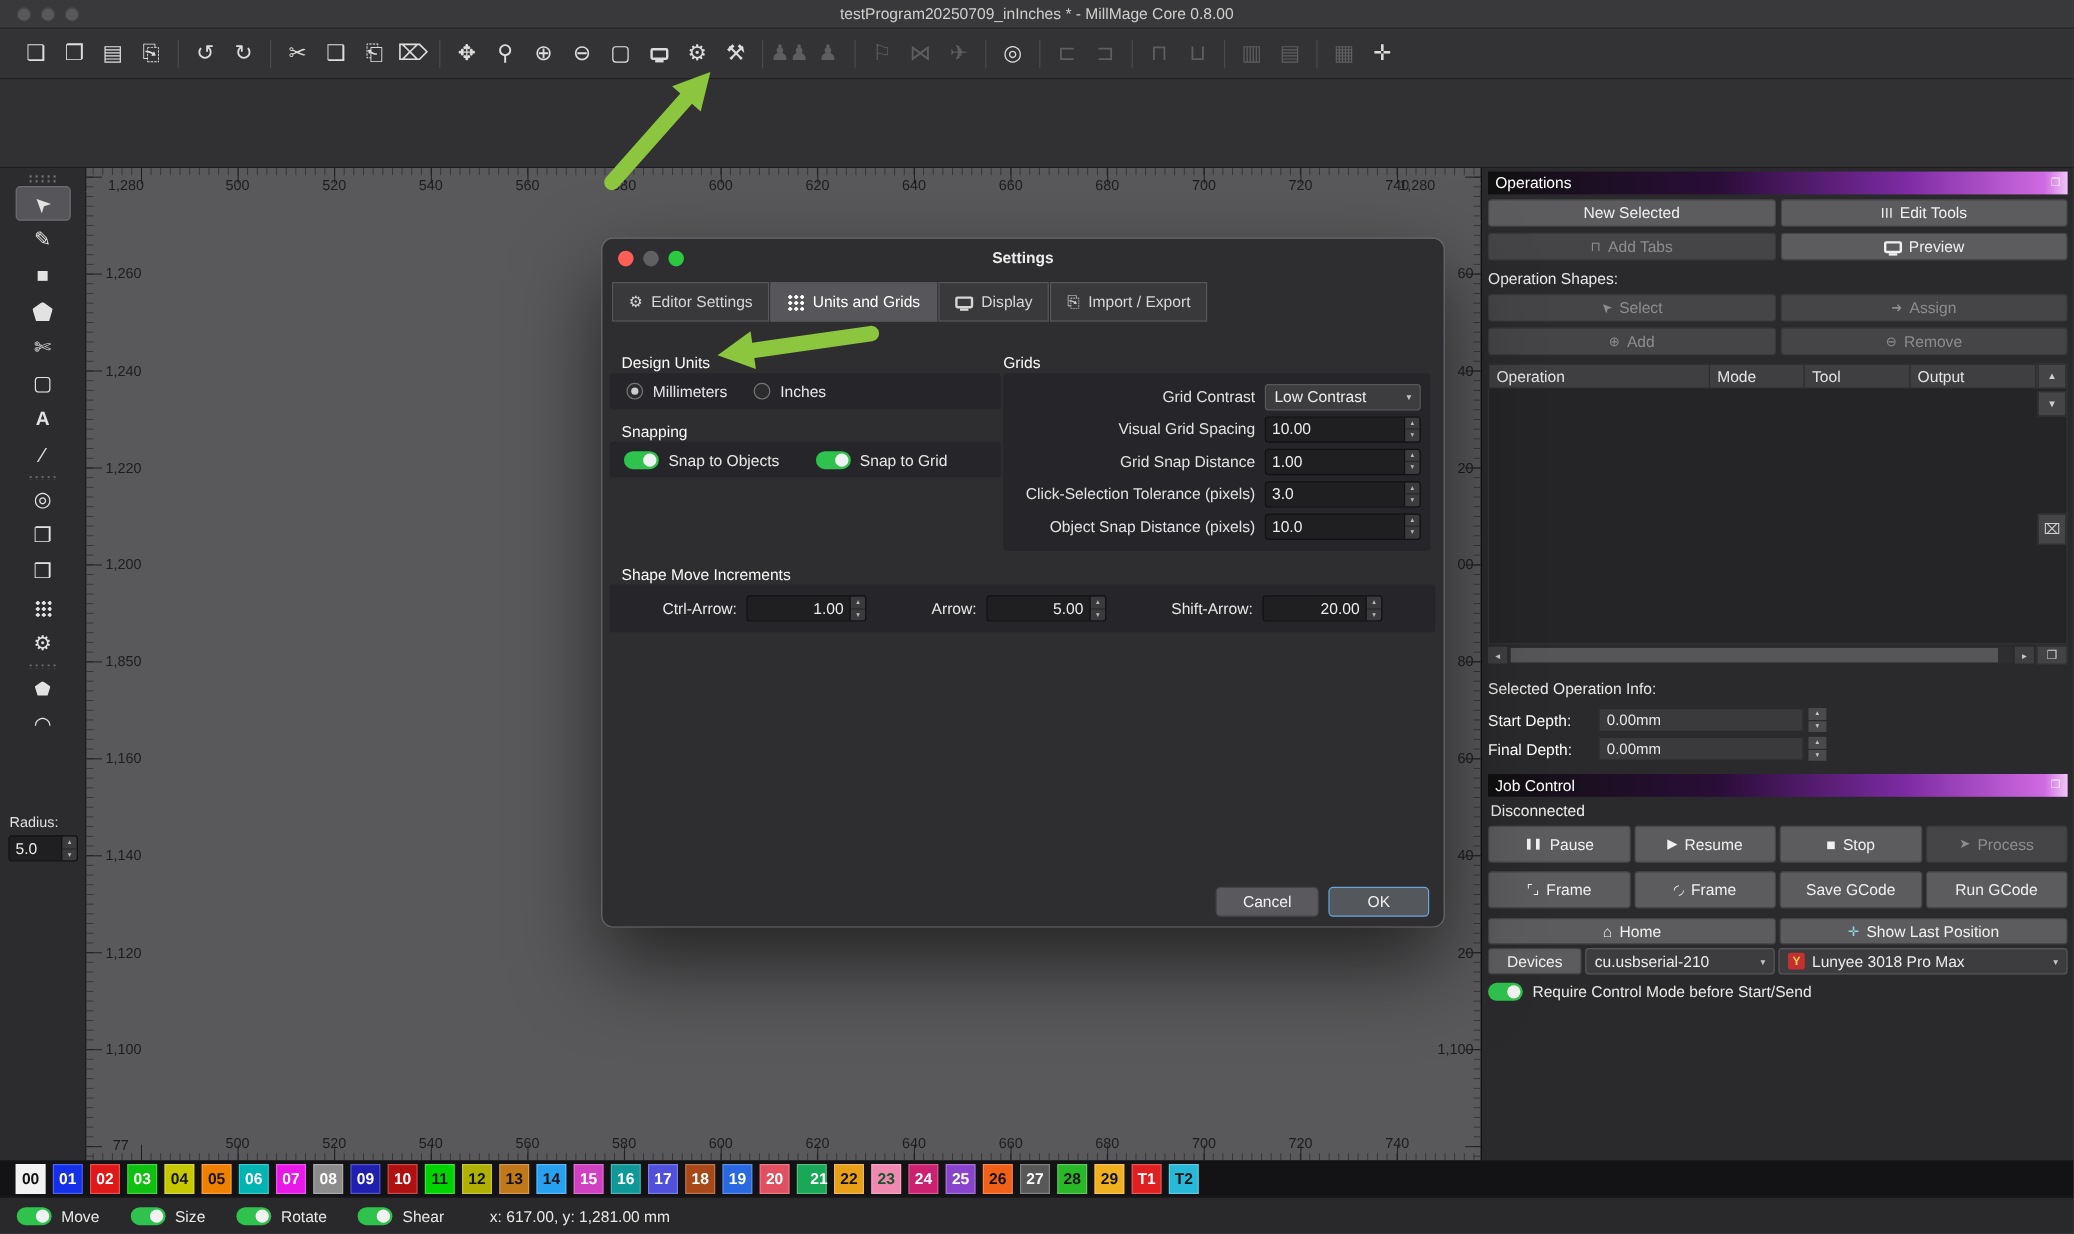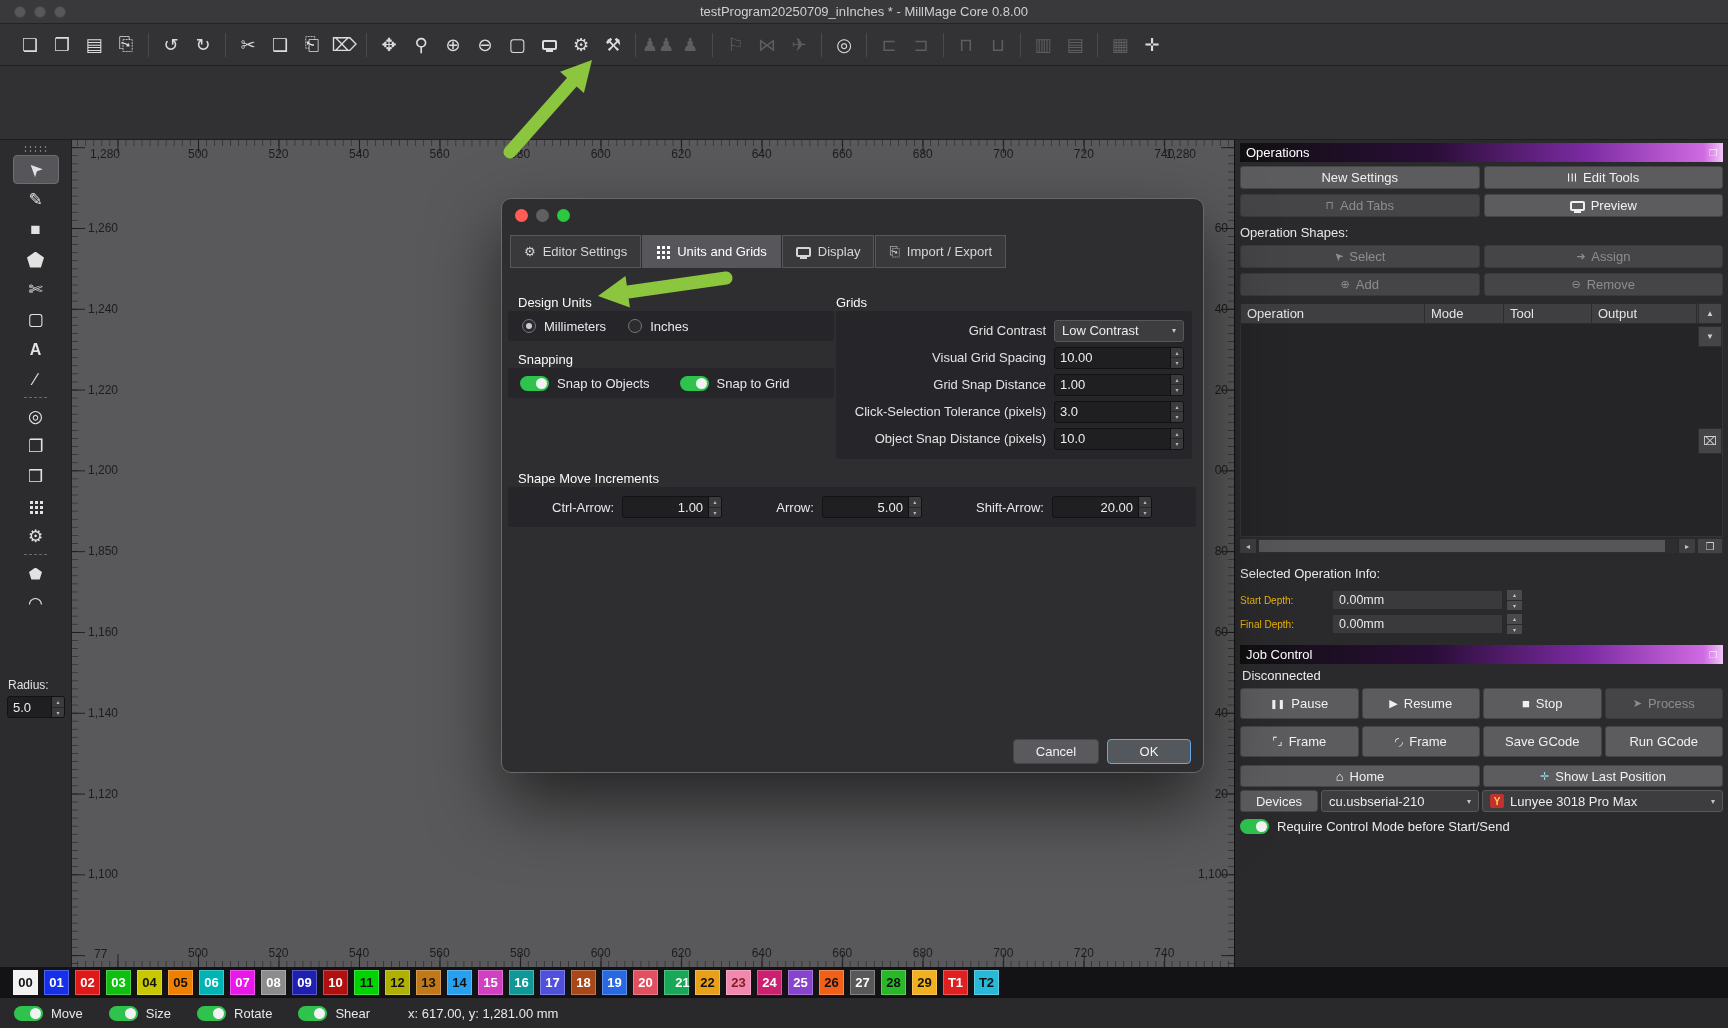--- a/index.html
+++ b/index.html
@@ -80,21 +80,21 @@
   .ops-table-header div{display:flex;align-items:center;padding-left:6px;border-left:1px solid #2c2c2e}
   .ops-table-header div:first-child{border-left:none}
   .ops-table-body{height:213px;background:#252527;border:1px solid #353537;border-top:none}
   .ops-scroll{margin-top:1px;height:16px;display:flex;gap:2px;align-items:center}
   .scroll-btn{width:16px;height:14px;background:#3e3e40;color:#c8c8c8;font-size:8px;display:flex;align-items:center;justify-content:center}
   .scroll-track{flex:1;height:14px;background:#2e2e30;position:relative}
   .scroll-thumb{position:absolute;left:1px;top:1px;bottom:1px;width:97%;background:#565659}
   .stack-btn{width:26px;height:16px;background:#434346;color:#cfcfcf;font-size:10px;display:flex;align-items:center;justify-content:center;border:1px solid #2e2e30}
   .rail-btn{position:absolute;width:24px;height:21px;background:#454548;border:1px solid #2e2e30;color:#cfcfcf;display:flex;align-items:center;justify-content:center;font-size:8px}
   .depth-row{display:flex;align-items:center;gap:4px;height:20px}
-  .depth-lbl{width:88px;font-size:10px;color:#eab308;white-space:nowrap}
+  .depth-lbl{width:88px;font-size:13px;color:#ffffff;white-space:nowrap}
   .depth-field{width:171px;height:20px;background:#3a3a3d;border:1px solid #2a2a2c;font-size:12.5px;color:#e8e8e8;display:flex;align-items:center;padding-left:6px}
   .mini-spin{display:flex;flex-direction:column;width:15px;height:20px;gap:1px}
   .mini-spin i{flex:1;background:#4a4a4d;color:#c8c8c8;font-style:normal;font-size:6px;display:flex;align-items:center;justify-content:center}
   .ops-tabs{display:flex;gap:1px;height:22px}
   .ops-tab{background:#39393b;border:1px solid #262628;color:#d2d2d2;font-size:12px;display:flex;align-items:center;justify-content:center;white-space:nowrap;overflow:hidden;flex:0 0 auto}
   .ops-tab.active{background:#525256;color:#fff}
   .jc-status{font-size:13px;color:#eee;padding-left:2px}
   .jc-control{height:20px;background:#424245;border:1px solid #333335;display:flex;align-items:center;justify-content:center;font-size:13px;color:#ececec}
   .jc-require{display:flex;align-items:center;gap:8px;font-size:13px;color:#eaeaea}
   .brand-badge{width:14px;height:14px;background:#c23030;border-radius:2px;color:#ffd24a;font-size:10px;font-weight:bold;display:flex;align-items:center;justify-content:center;flex:0 0 auto}
@@ -477,21 +477,21 @@
     <span class="ruler-label" style="left: 1112px; top: 646.6px; width: 44px; text-align: right;">20</span>
     <span class="ruler-label" style="left: 1112px; top: 727.4px; width: 44px; text-align: right;">1,100</span>
   </div>
 
 <div id="right-panel">
   <div class="panel-header" style="margin-top:3px">
     <span>Operations</span>
     <span class="ph-icon">❒</span>
   </div>
   <div class="grid2" style="margin-top:4px;height:23px">
-    <div class="btn">New Settings</div>
+    <div class="btn">New Selected</div>
     <div class="btn">
         <span class="bicon rot90">☰</span>
         <span>Edit Tools</span>
       </div>
   </div>
   <div class="grid2" style="margin-top:5px;height:23px">
     <div class="btn disabled">
         <span class="bicon">⊓</span>
         <span>Add Tabs</span>
       </div>
@@ -621,20 +621,21 @@
   <div class="rail-btn" style="top:186px;right:6px">▼</div>
   <div class="rail-btn" style="top:288px;right:6px;height:26px;font-size:12px">⌧</div>
 </div>
 
 <div id="settings-dialog">
   <div class="dlg-lights">
     <span class="dlight red"></span>
     <span class="dlight gray"></span>
     <span class="dlight green"></span>
   </div>
+  <div class="dlg-title">Settings</div>
   <div class="dlg-tabs">
     <div class="dlg-tab">
         <span class="ticon">⚙</span>
         <span>Editor Settings</span>
       </div>
     <div class="dlg-tab active">
         <span class="shape-grid9"></span>
         <span>Units and Grids</span>
       </div>
     <div class="dlg-tab">
@@ -769,21 +770,21 @@
     <div class="swatch" style="background: rgb(192, 120, 24); color: rgb(17, 17, 17);">13</div>
     <div class="swatch" style="background: rgb(40, 160, 240); color: rgb(17, 17, 17);">14</div>
     <div class="swatch" style="background: rgb(208, 64, 192); color: rgb(255, 255, 255);">15</div>
     <div class="swatch" style="background: rgb(16, 152, 152); color: rgb(255, 255, 255);">16</div>
     <div class="swatch" style="background: rgb(80, 80, 220); color: rgb(255, 255, 255);">17</div>
     <div class="swatch" style="background: rgb(168, 72, 24); color: rgb(255, 255, 255);">18</div>
     <div class="swatch" style="background: rgb(40, 104, 224); color: rgb(255, 255, 255);">19</div>
     <div class="swatch" style="background: rgb(224, 80, 96); color: rgb(255, 255, 255);">20</div>
     <div class="swatch" style="background: rgb(24, 168, 88); color: rgb(255, 255, 255); padding-left: 12px;">21</div>
     <div class="swatch" style="background: rgb(232, 160, 24); color: rgb(17, 17, 17);">22</div>
-    <div class="swatch" style="background: rgb(240, 136, 176); color: #7f1d1d;">23</div>
+    <div class="swatch" style="background: rgb(240, 136, 176); color: #14532d;">23</div>
     <div class="swatch" style="background: rgb(204, 32, 112); color: rgb(255, 255, 255);">24</div>
     <div class="swatch" style="background: rgb(136, 68, 204); color: rgb(255, 255, 255);">25</div>
     <div class="swatch" style="background: rgb(240, 96, 24); color: rgb(17, 17, 17);">26</div>
     <div class="swatch" style="background: rgb(88, 88, 88); color: rgb(255, 255, 255);">27</div>
     <div class="swatch" style="background: rgb(40, 184, 40); color: rgb(17, 17, 17);">28</div>
     <div class="swatch" style="background: rgb(240, 176, 32); color: rgb(17, 17, 17);">29</div>
     <div class="swatch" style="background: rgb(224, 32, 32); color: rgb(255, 255, 255);">T1</div>
     <div class="swatch" style="background: rgb(40, 184, 216); color: rgb(17, 17, 17);">T2</div>
   </div>
 

